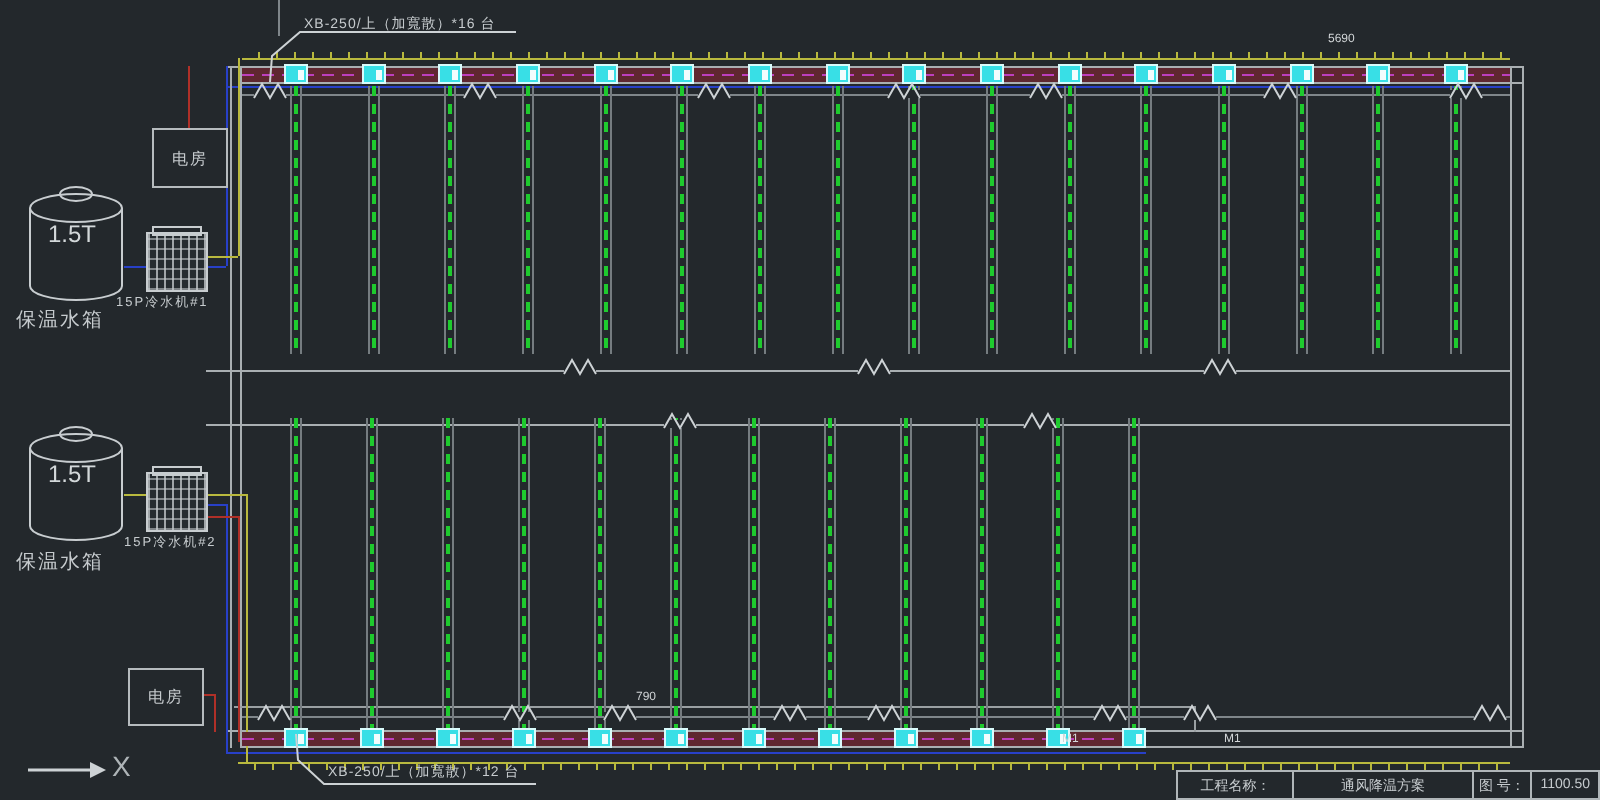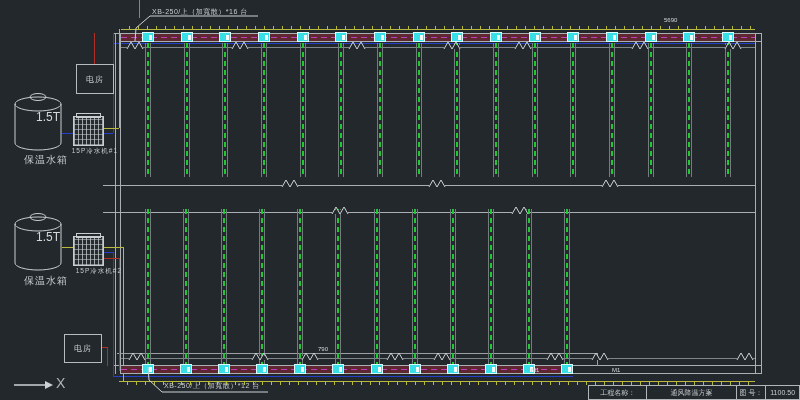--- a/index.html
+++ b/index.html
@@ -20,24 +20,24 @@
   
   .duct{position:absolute;width:6px;border-left:1px solid #757c80;border-right:1px solid #757c80;box-sizing:border-box;}
   .duct .flow{width:2px;height:100%;margin:0 auto;
     background:repeating-linear-gradient(180deg,#1ecb2e 0 5px,rgba(0,0,0,0) 5px 9px);}
   .unit{position:absolute;width:12px;height:10px;background:#38dfe6;
     border:1px solid #d9fbfc;box-sizing:border-box;}
   .unit::after{content:"";position:absolute;right:1px;top:2px;width:3px;height:5px;background:#f2fdfd;}
   
   .powerbox{position:absolute;border:1px solid #b6bbbe;display:flex;align-items:center;justify-content:center;
     font-size:8px;letter-spacing:1px;background:#23282c;}
-  .tank{position:absolute;width:44px;height:62px;padding-left:24px;}
+  .tank{position:absolute;width:44px;height:62px;}
   .tank svg{position:absolute;left:0;top:0;}
   .tank .cap{position:absolute;left:0;right:0;top:18px;text-align:center;font-size:12px;color:#d3d8da;}
-  .caption{position:absolute;text-align:right;letter-spacing:1px;}
+  .caption{position:absolute;text-align:left;letter-spacing:1px;}
   .chiller{position:absolute;border:1px solid #c8cdd0;background:#262c30;box-sizing:border-box;
     background-image:repeating-linear-gradient(90deg,rgba(200,205,208,.75) 0 1px,rgba(0,0,0,0) 1px 4px),
                      repeating-linear-gradient(0deg,rgba(200,205,208,.55) 0 1px,rgba(0,0,0,0) 1px 5px);}
   .chiller::before{content:"";position:absolute;top:-4px;left:2px;right:2px;height:3px;border:1px solid #c8cdd0;}
   
   .tblock{position:absolute;left:588px;top:385px;width:212px;height:15px;border:1px solid #b0b6b9;
     display:flex;align-items:center;font-size:7px;background:#23282c;box-sizing:border-box;}
   .tblock .cell{height:100%;display:flex;align-items:center;justify-content:center;
     border-left:1px solid #b0b6b9;box-sizing:border-box;overflow:hidden;white-space:nowrap;}
   .tblock .cell:first-child{border-left:none;}

